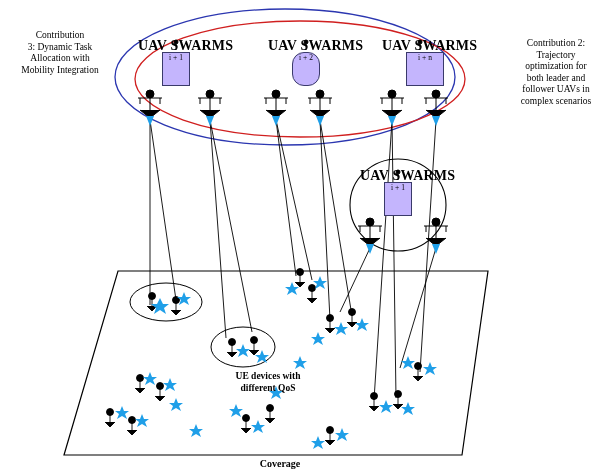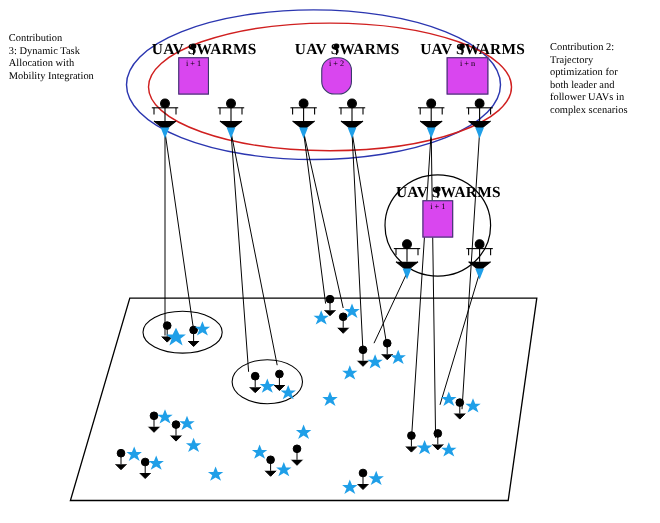--- a/index.html
+++ b/index.html
@@ -29,21 +29,21 @@
     font-size: 14px;
     font-weight: bold;
     letter-spacing: 0.2px;
     text-align: center;
     white-space: nowrap;
   }
   .uav-box {
     position: absolute;
     box-sizing: border-box;
     border: 1px solid #3a3a6a;
-    background: #d946ef;
+    background: #c4b5fd;
   }
   .uav-box .idx {
     position: absolute;
     top: 0px;
     left: 0;
     right: 0;
     text-align: center;
     font-size: 7.5px;
     font-family: "Liberation Serif", serif;
     color: #000;
@@ -53,20 +53,21 @@
     font-family: "Liberation Serif", serif;
     font-size: 10px;
     font-weight: bold;
     text-align: center;
   }
   .note {
     position: absolute;
     font-family: "Liberation Serif", serif;
     font-size: 9.5px;
     line-height: 11.6px;
+    text-align: center;
     white-space: pre-line;
   }
 </style>
 </head>
 <body>
 
 <div id="stage">
 
   <svg id="svg-layer" viewBox="0 0 600 475">
 
@@ -321,14 +322,17 @@
 3: Dynamic Task
 Allocation with
 Mobility Integration</div>
   <div class="note" style="left:500px; top:38px; width:112px;">Contribution 2:
 Trajectory
 optimization for
 both leader and
 follower UAVs in
 complex scenarios</div>
 
+  <div class="note" style="left:208px; top:371px; width:120px; font-weight:bold; font-size:9.5px;">UE devices with
+different QoS</div>
+  <div class="caption" style="left:200px; top:458px; width:160px;">Coverage</div>
 
 </div>
 
 </body></html>

